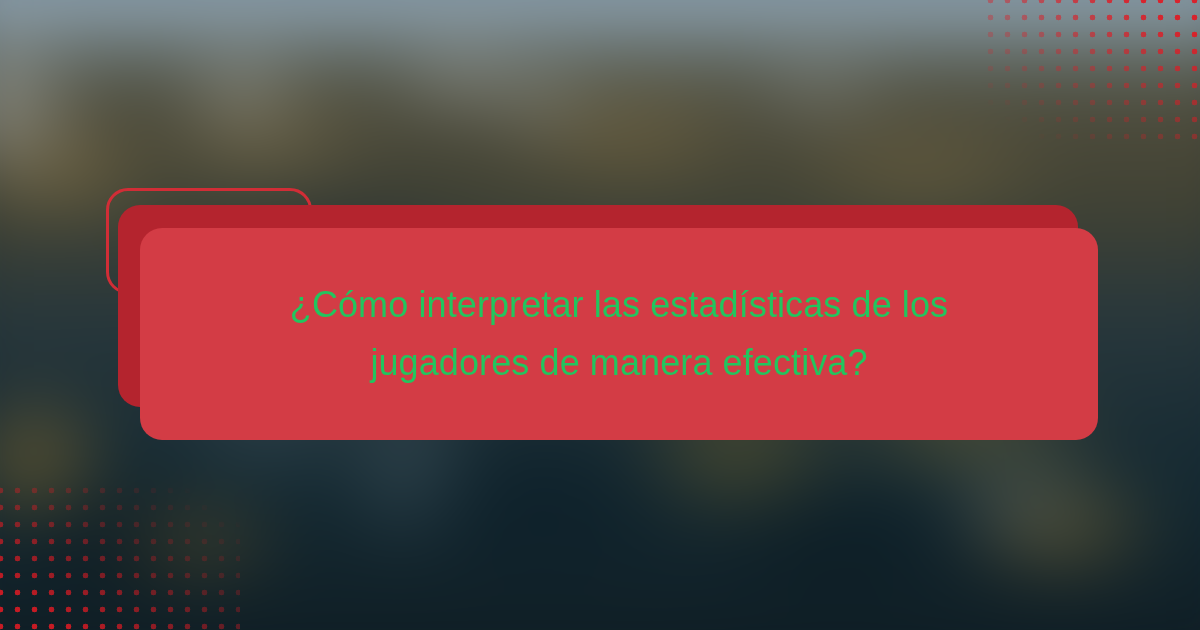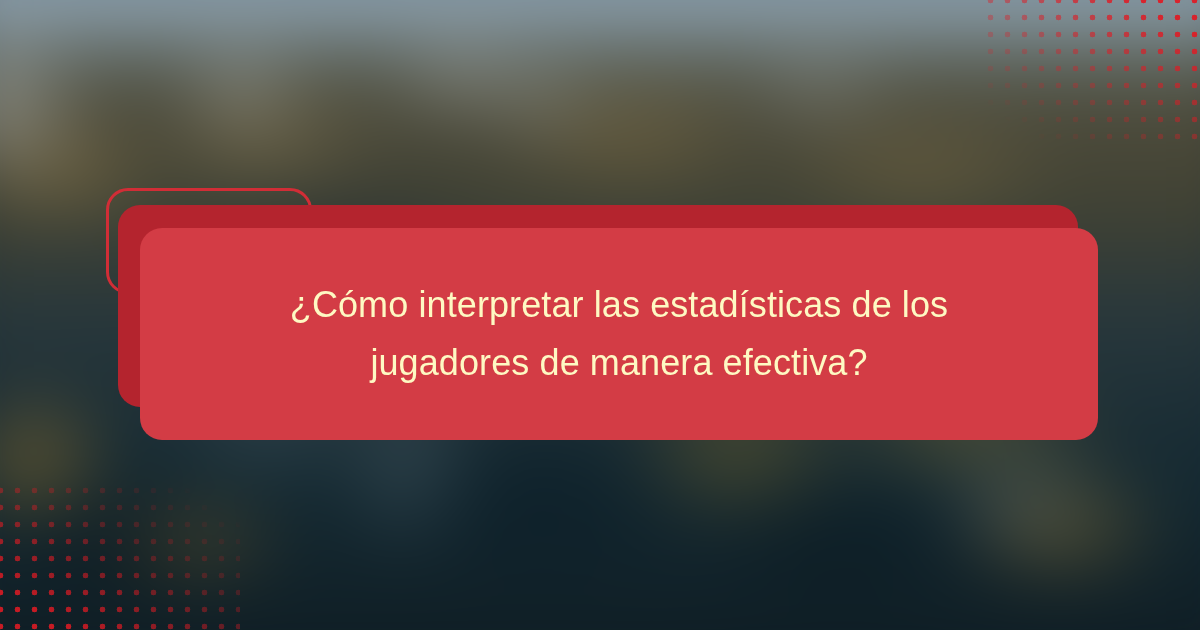--- a/index.html
+++ b/index.html
@@ -98,21 +98,21 @@
     background:#b4242e;border-radius:22px;
   }
   .card-front{
     position:absolute;left:140px;top:228px;width:958px;height:212px;
     background:#d33c45;border-radius:22px;
   }
   .card-title{
     position:absolute;left:140px;top:228px;width:958px;height:212px;
     display:flex;align-items:center;justify-content:center;
     text-align:center;
-    color:#fef9c3;
+    color:#22c55e;
     font-size:36px;line-height:1.62;font-weight:300;
     letter-spacing:.1px;
     padding:0 48px;box-sizing:border-box;
   }
   .card-title span{display:block;max-width:700px;}
 </style>
 </head>
 <body>
 
 <div id="stage">

